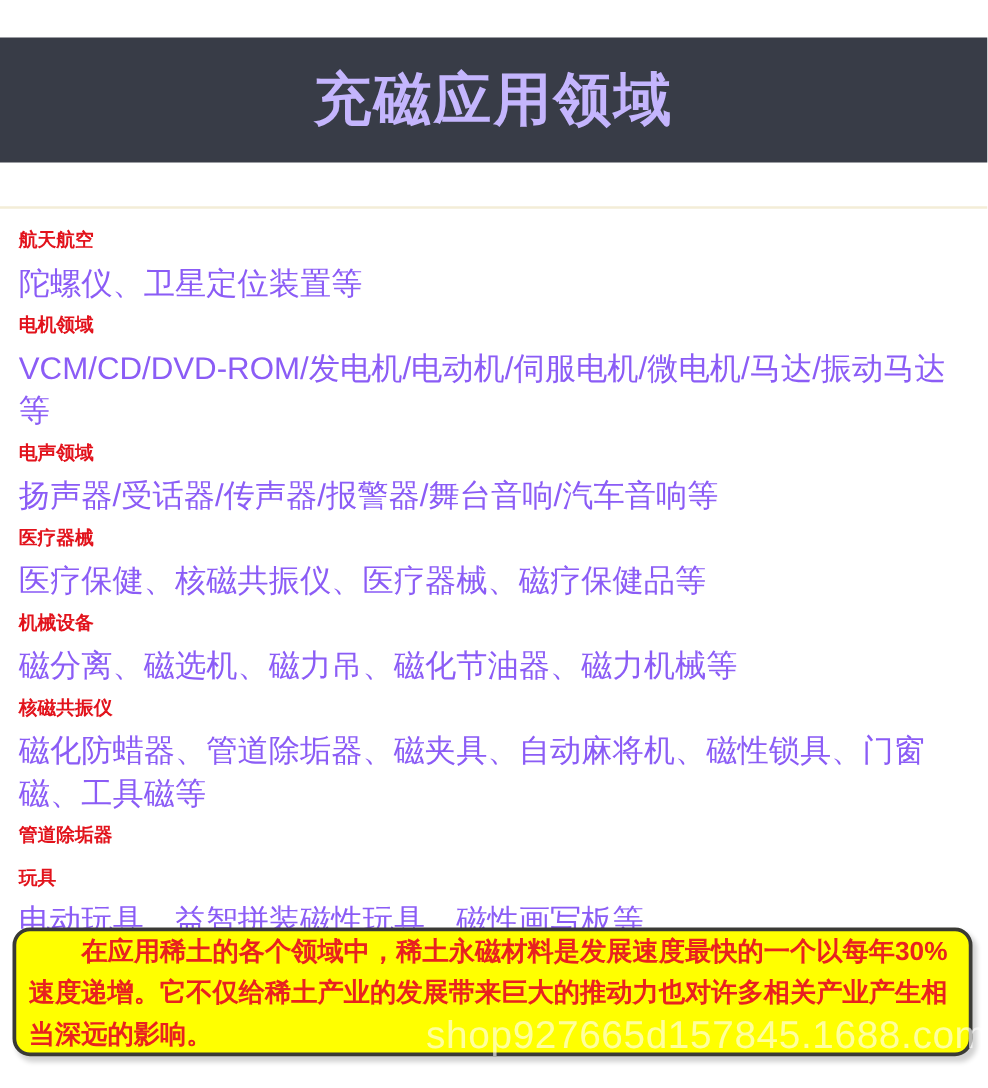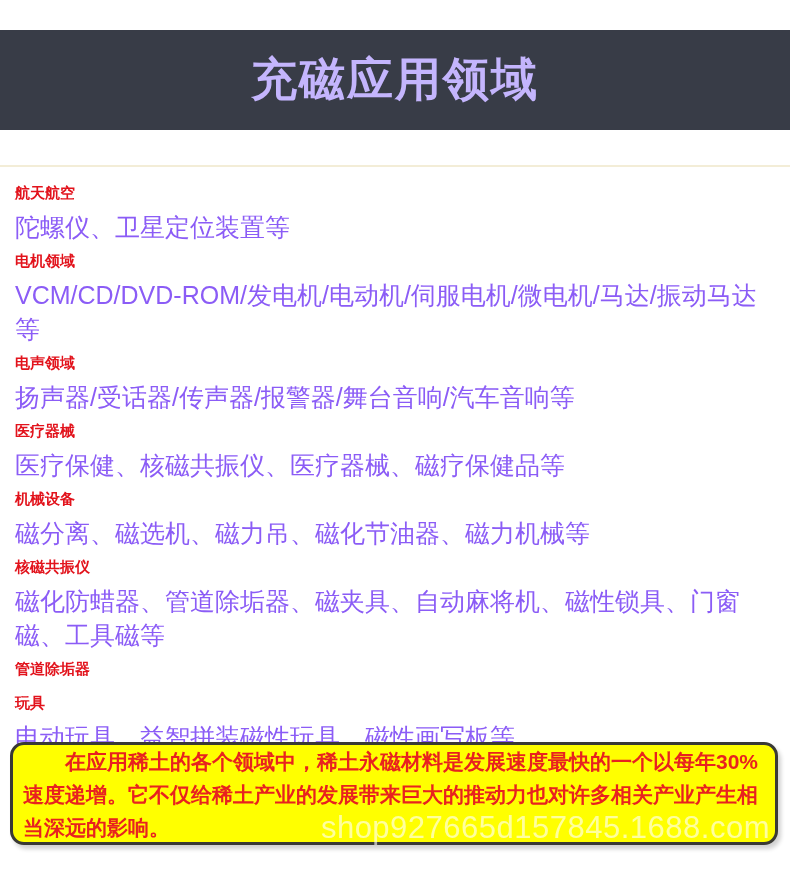--- a/index.html
+++ b/index.html
@@ -50,21 +50,21 @@
     padding:0 10px 0 10px;
     overflow:hidden;
   }
   .notice-text{
     font-size:21px;font-weight:bold;color:#e8221f;line-height:33px;
     text-indent:2em;
   }
 
   
   .watermark{
-    position:absolute;top:810px;right:20px;
+    position:absolute;top:810px;right:0;
     font-size:31px;color:rgba(255,255,255,0.62);
     letter-spacing:0.5px;white-space:nowrap;
     pointer-events:none;
   }
 </style>
 </head>
 <body>
 
 <div class="page">
 

